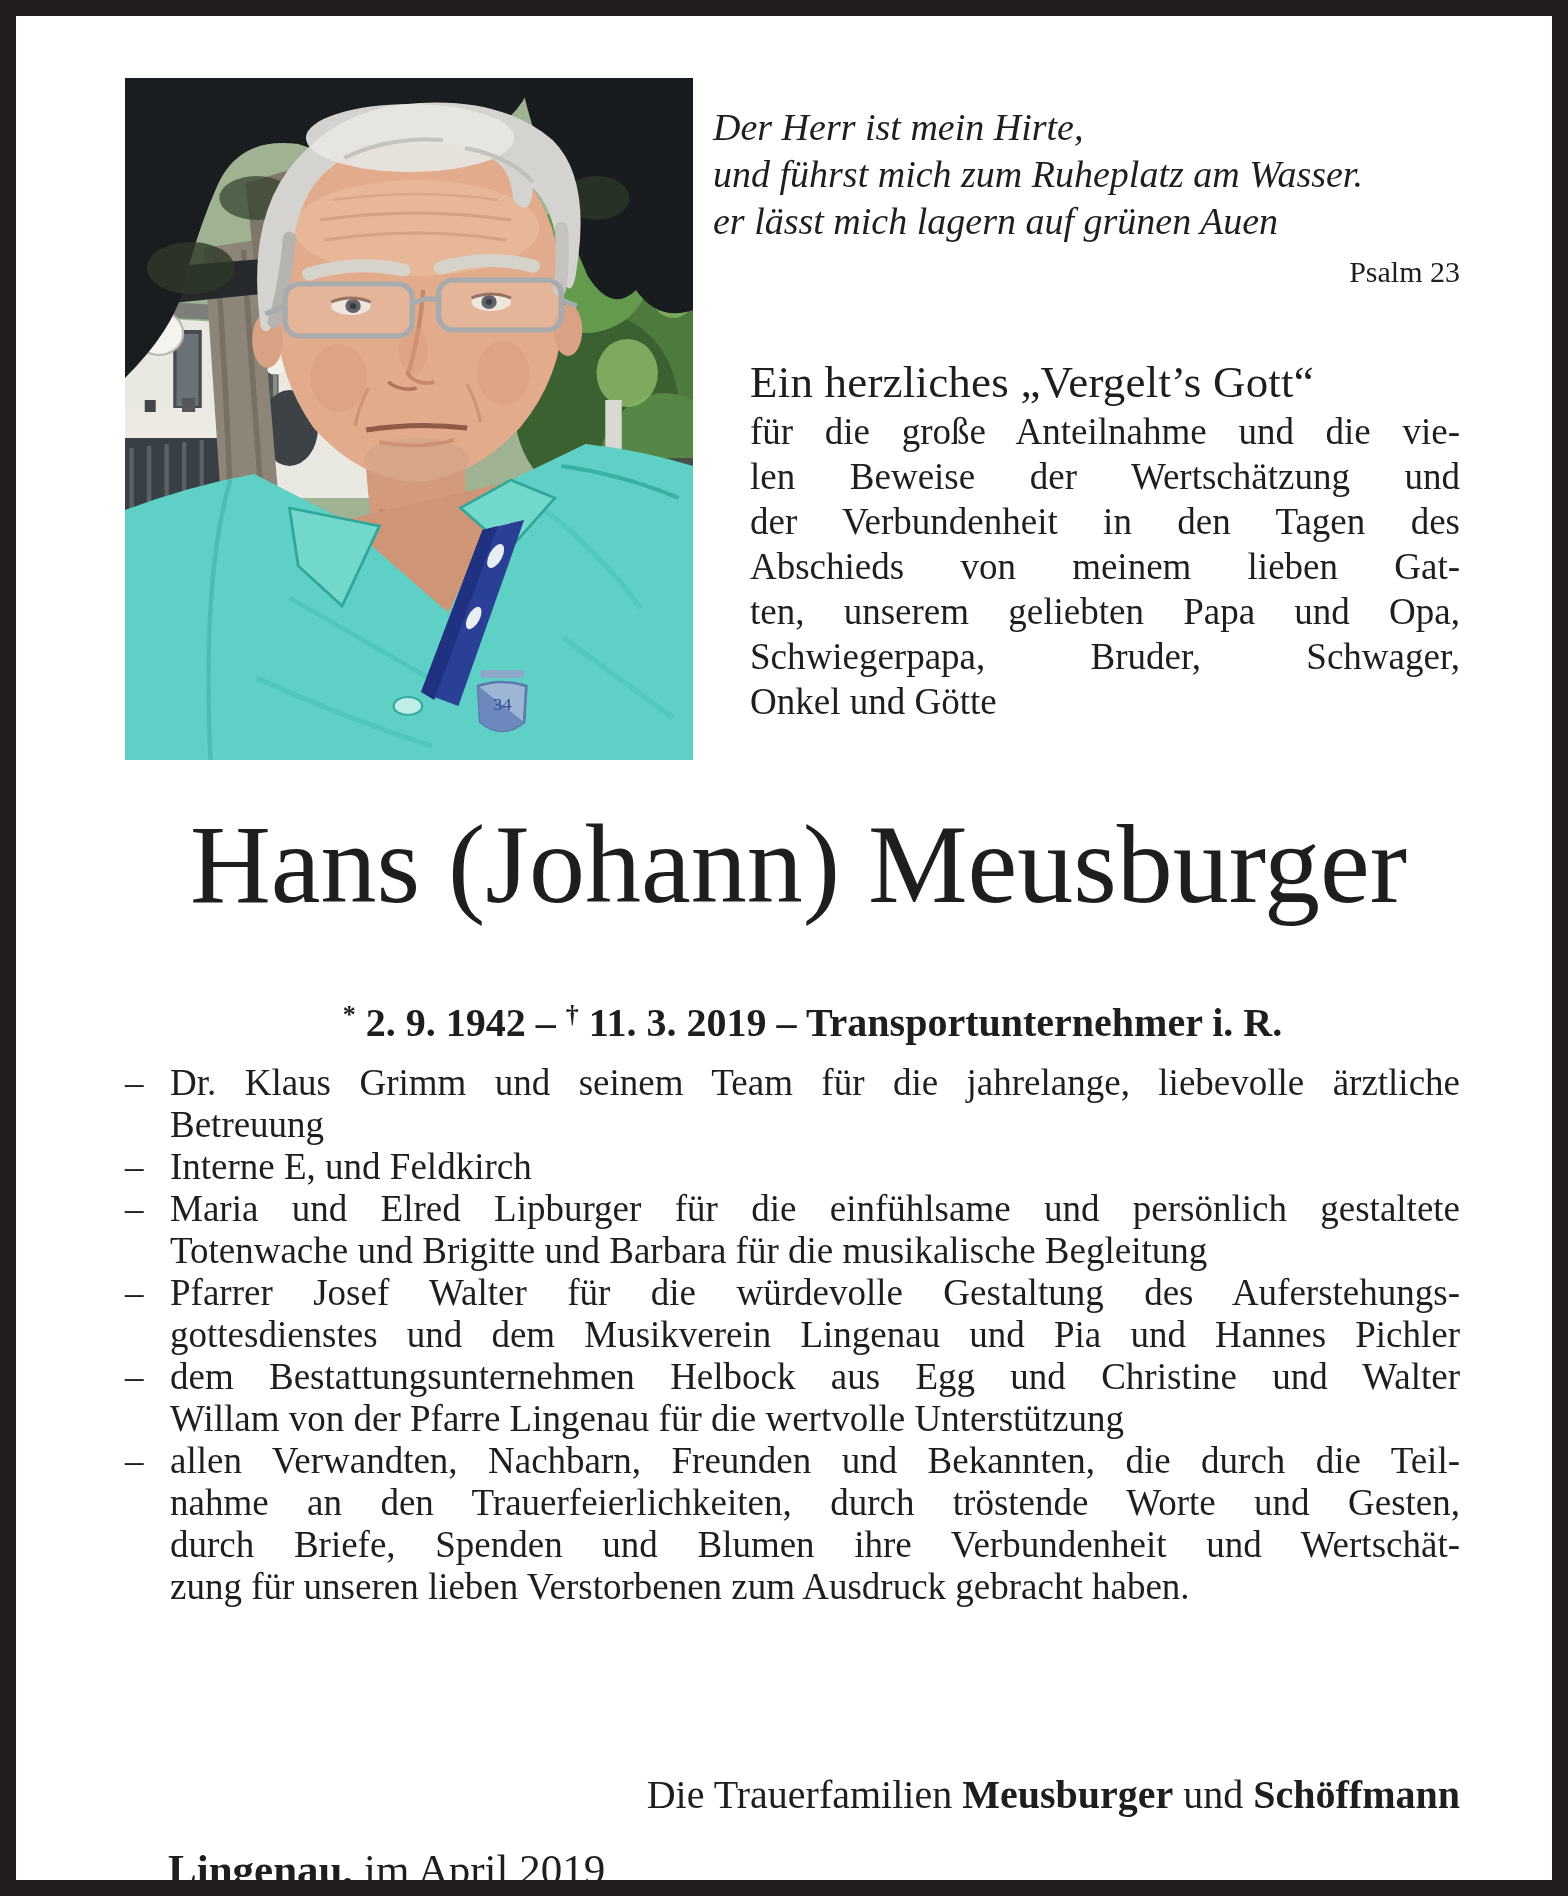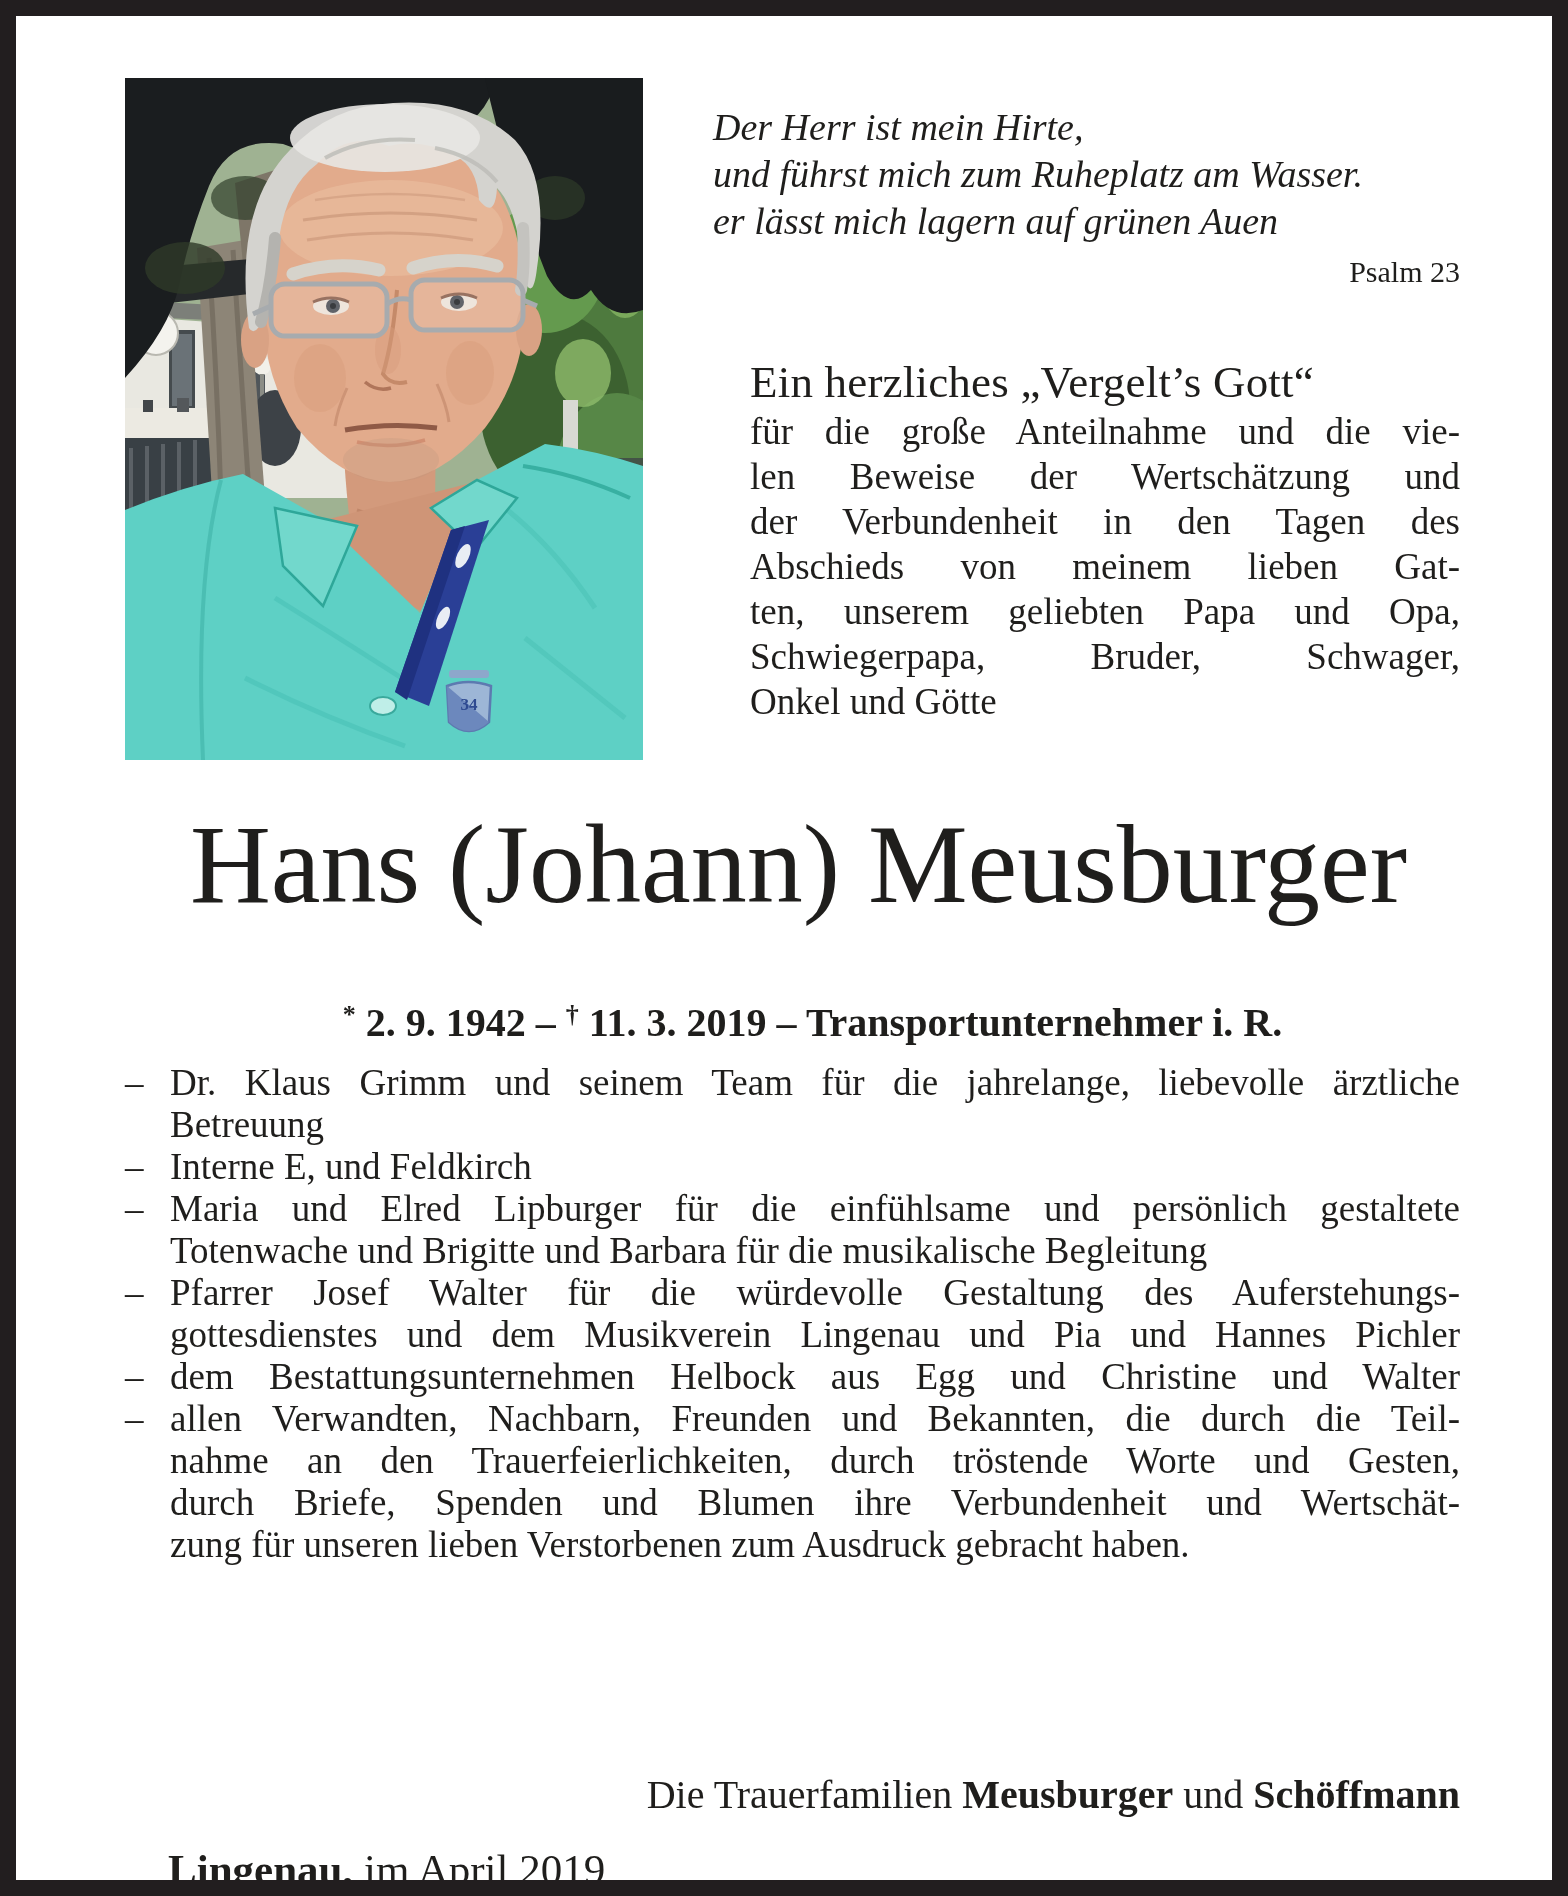--- a/index.html
+++ b/index.html
@@ -12,23 +12,22 @@
     overflow:hidden;
   }
   .frame {
     position:absolute; inset:0;
     border:16px solid #221e1f;
     pointer-events:none;
     z-index:50;
   }
   .photo {
     position:absolute; left:125px; top:78px;
-    width:518px; height:682px;
+    width:568px; height:682px;
     overflow:hidden;
-    font-weight:bold;
   }
   .photo svg { display:block; width:100%; height:100%; }
 
   .right-col { position:absolute; left:713px; top:104px; width:747px; }
   .psalm { font-style:italic; font-size:38px; line-height:47px; }
   .psalm-attr { text-align:right; font-size:30px; line-height:46px; margin-top:4px; }
   .heading { margin:60px 0 0 37px; font-size:45px; line-height:54px; font-weight:normal; letter-spacing:0.2px; }
   .intro { margin:0 0 0 37px; width:710px; font-size:37px; line-height:45px; }
 
   .just { text-align:justify; text-align-last:justify; }
@@ -245,20 +244,21 @@
         <div class="t-marker">–</div>
         <div class="t-lines">
           <div class="just">Pfarrer Josef Walter für die würdevolle Gestaltung des Auferstehungs-</div>
           <div class="just">gottesdienstes und dem Musikverein Lingenau und Pia und Hannes Pichler</div>
         </div>
       </div>
       <div class="t-item">
         <div class="t-marker">–</div>
         <div class="t-lines">
           <div class="just">dem Bestattungsunternehmen Helbock aus Egg und Christine und Walter</div>
+          <div class="noj">Willam von der Pfarre Lingenau für die wertvolle Unterstützung</div>
         </div>
       </div>
       <div class="t-item">
         <div class="t-marker">–</div>
         <div class="t-lines">
           <div class="just">allen Verwandten, Nachbarn, Freunden und Bekannten, die durch die Teil-</div>
           <div class="just">nahme an den Trauerfeierlichkeiten, durch tröstende Worte und Gesten,</div>
           <div class="just">durch Briefe, Spenden und Blumen ihre Verbundenheit und Wertschät-</div>
           <div class="noj">zung für unseren lieben Verstorbenen zum Ausdruck gebracht haben.</div>
         </div>

